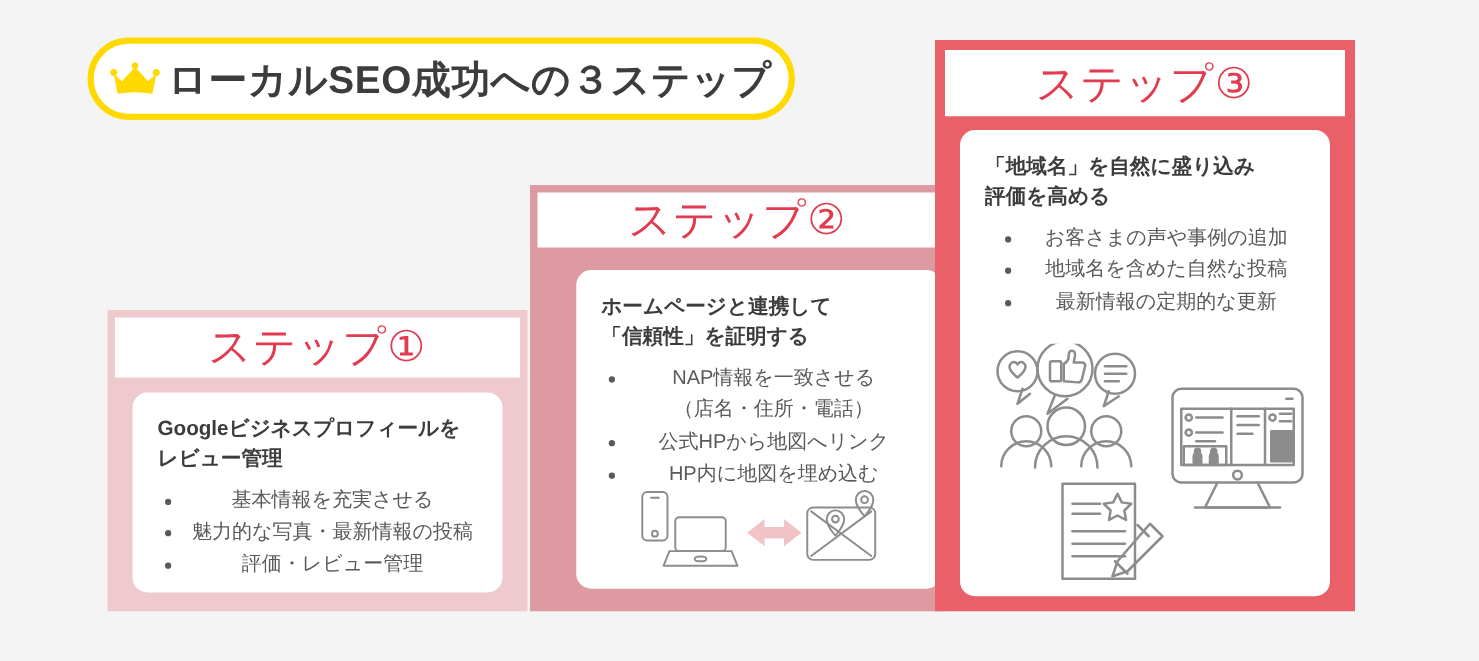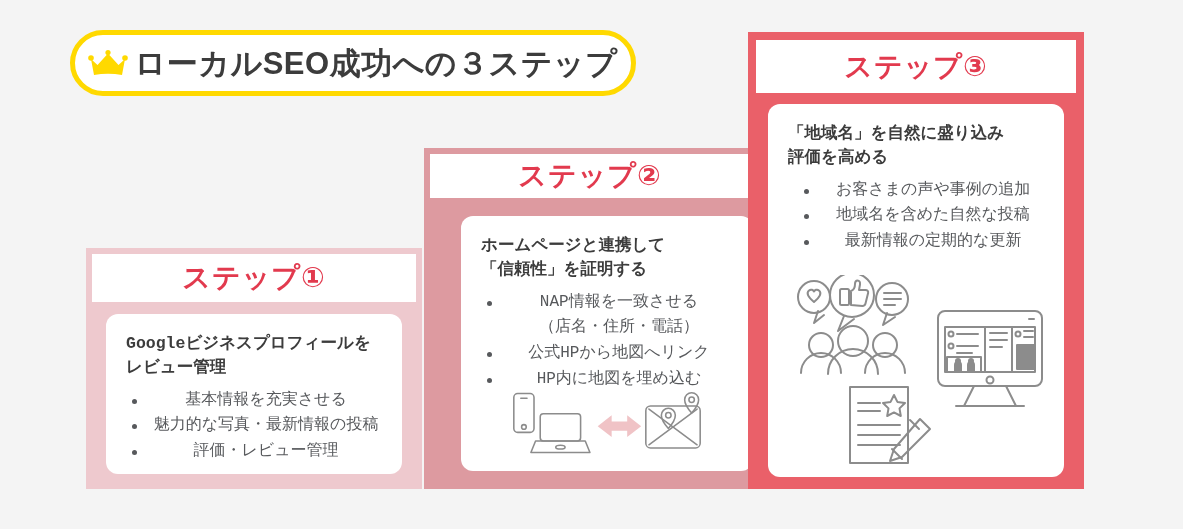--- a/index.html
+++ b/index.html
@@ -60,41 +60,40 @@
   }
   .step-header {
     box-sizing: border-box;
     background: #ffffff;
     display: flex;
     align-items: center;
     justify-content: center;
   }
   .step-header-text {
     color: #e23a4e;
-    font-size: 28px;
-    font-weight: bold;
+    font-size: 34px;
+    font-weight: normal;
     letter-spacing: 1px;
     white-space: nowrap;
     line-height: 1;
   }
   .step-body {
     box-sizing: border-box;
     display: flex;
     justify-content: center;
   }
   .inner-card {
     box-sizing: border-box;
     background: #ffffff;
     border-radius: 12px;
     width: 100%;
     height: 100%;
     padding: 18px 20px 12px 20px;
     display: flex;
     flex-direction: column;
-    font-family: Liberation Mono, monospace;
   }
   .card-heading {
     font-size: 16.5px;
     font-weight: bold;
     color: #3c3c3c;
     line-height: 1.45;
     margin: 0 0 8px 0;
     white-space: pre-line;
   }
   .bullets {

